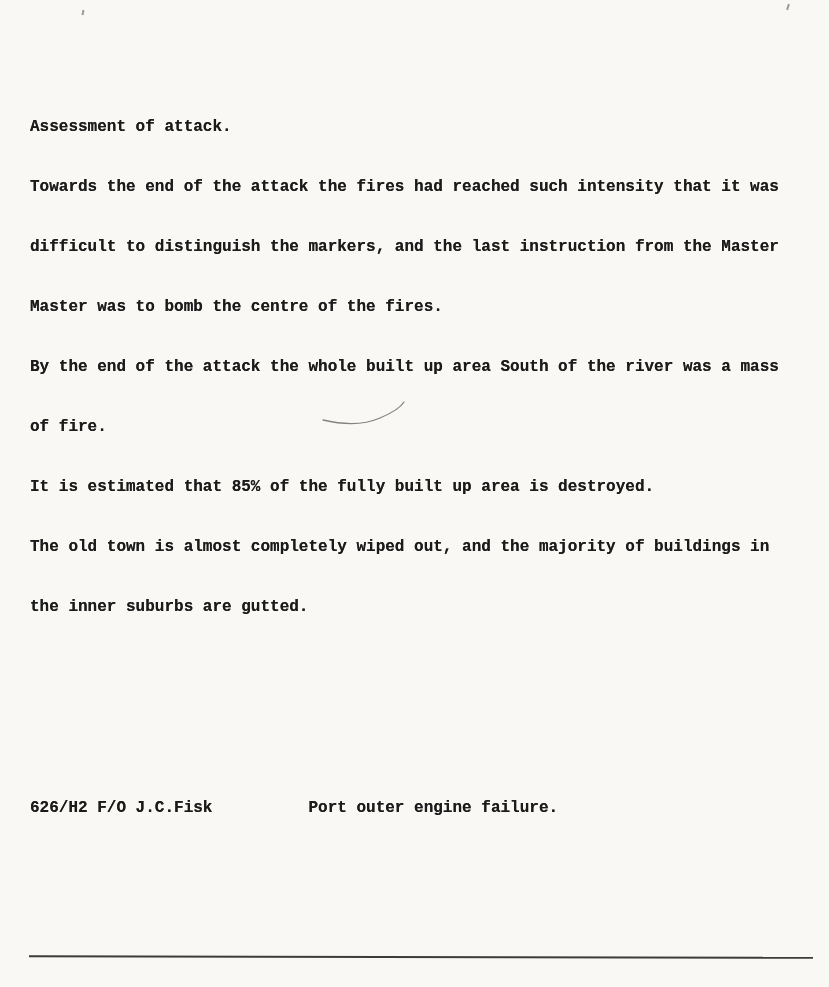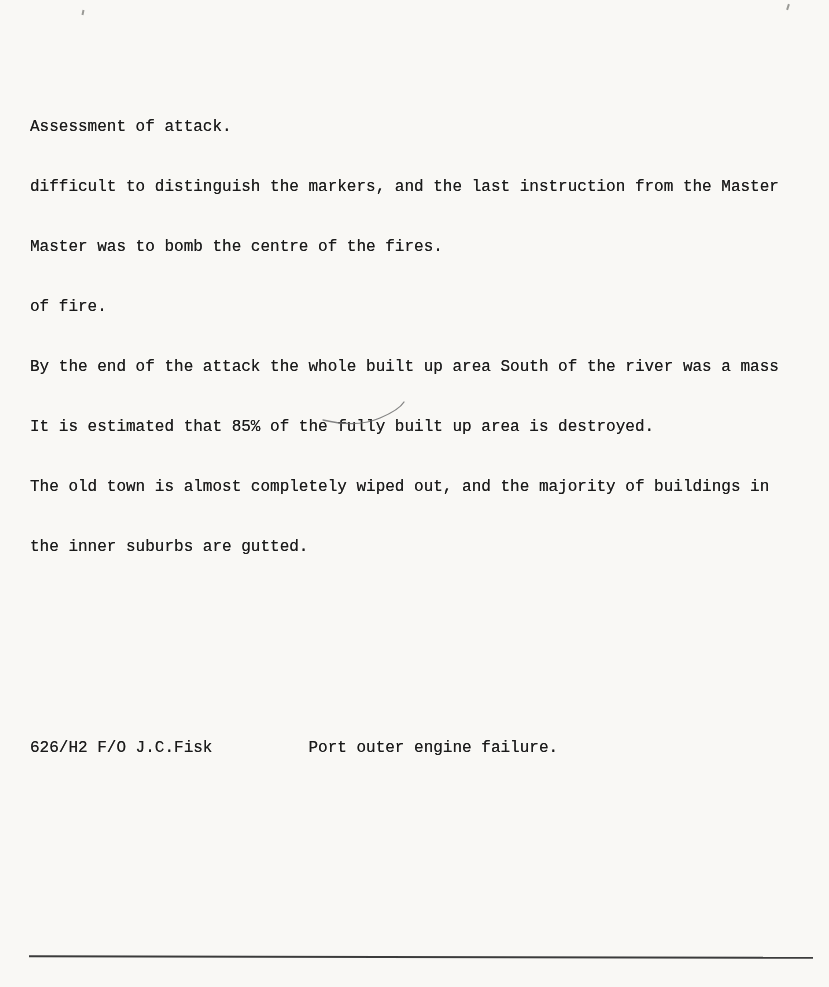--- a/index.html
+++ b/index.html
@@ -12,20 +12,21 @@
   body{
     width:829px;height:987px;
     background:var(--bg);
     font-family:"Liberation Mono","DejaVu Sans Mono",monospace;
   }
   .page{
     position:relative;
     width:829px;height:987px;
     background:var(--bg);
     overflow:hidden;
+    font-weight:bold;
   }
   .doc{
     position:absolute;
     left:30px;top:17px;
     color:var(--ink);
     font-size:16px;
     line-height:20px;
     white-space:pre;
     text-shadow:0 0 0.6px rgba(15,15,15,0.75);
   }
@@ -54,24 +55,25 @@
 </style>
 </head>
 <body>
 
 <div class="page">
 
   <div class="doc">
 
     <div class="sec sec-assessment">
       <div class="line">Assessment of attack.</div>
+      <div class="line">Towards the end of the attack the fires had reached such intensity that it was</div>
       <div class="line">difficult to distinguish the markers, and the last instruction from the Master</div>
       <div class="line">Master was to bomb the centre of the fires.</div>
+      <div class="line">By the end of the attack the whole built up area South of the river was a mass</div>
       <div class="line">of fire.</div>
-      <div class="line">By the end of the attack the whole built up area South of the river was a mass</div>
       <div class="line">It is estimated that 85% of the fully built up area is destroyed.</div>
       <div class="line">The old town is almost completely wiped out, and the majority of buildings in</div>
       <div class="line">the inner suburbs are gutted.</div>
     </div>
 
     <div class="sec sec-abortive">
       <div class="line">626/H2 F/O J.C.Fisk          Port outer engine failure.</div>
       <div class="line"></div>
       
     </div>

